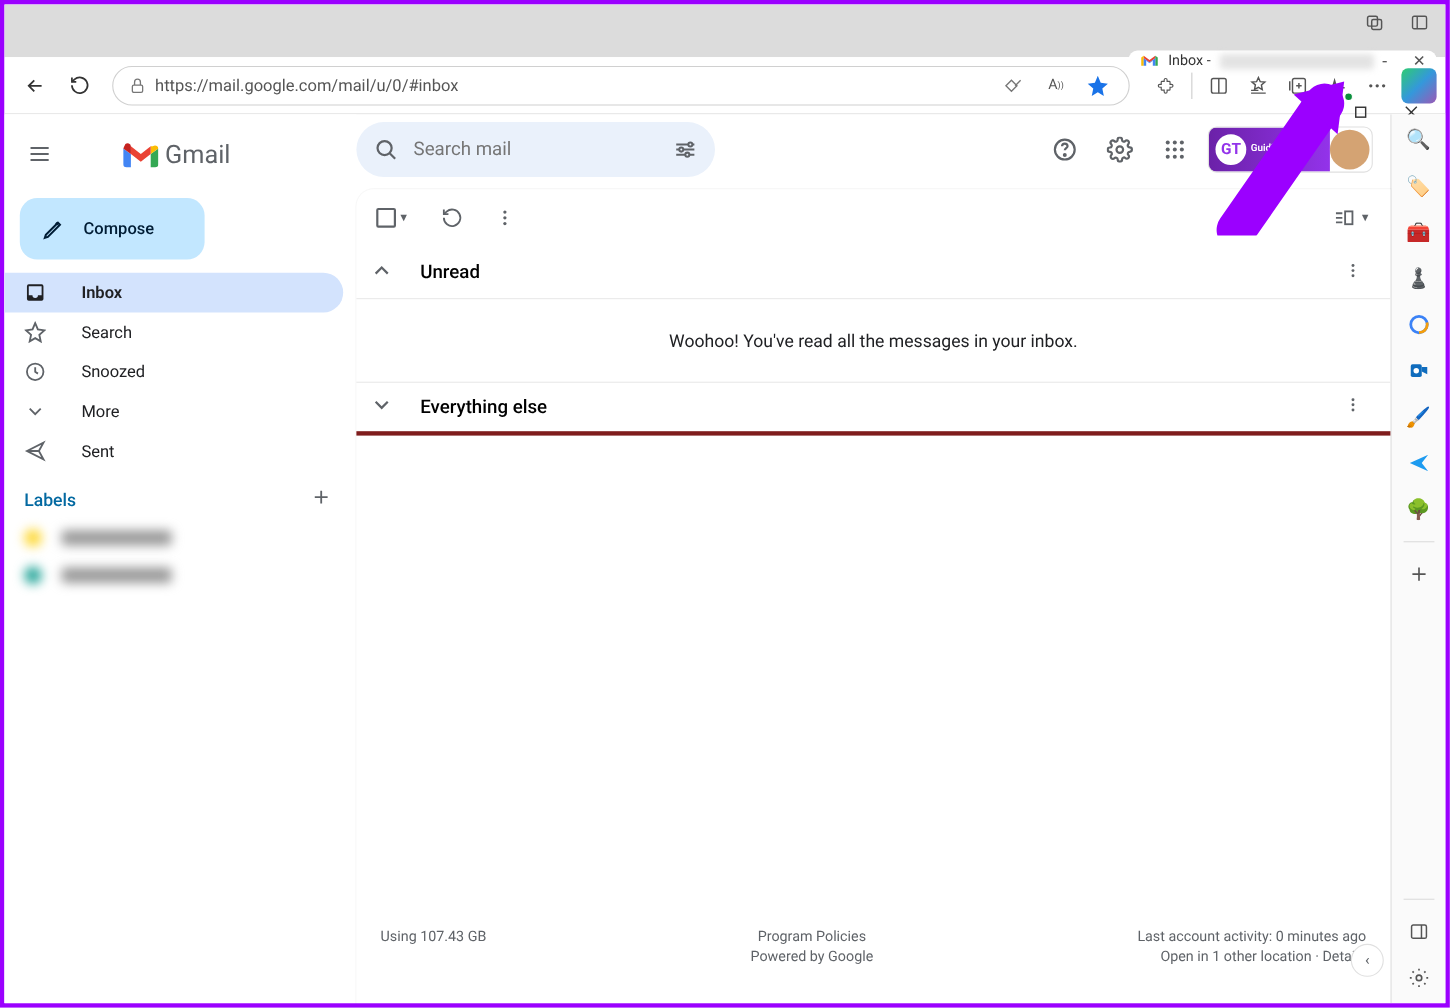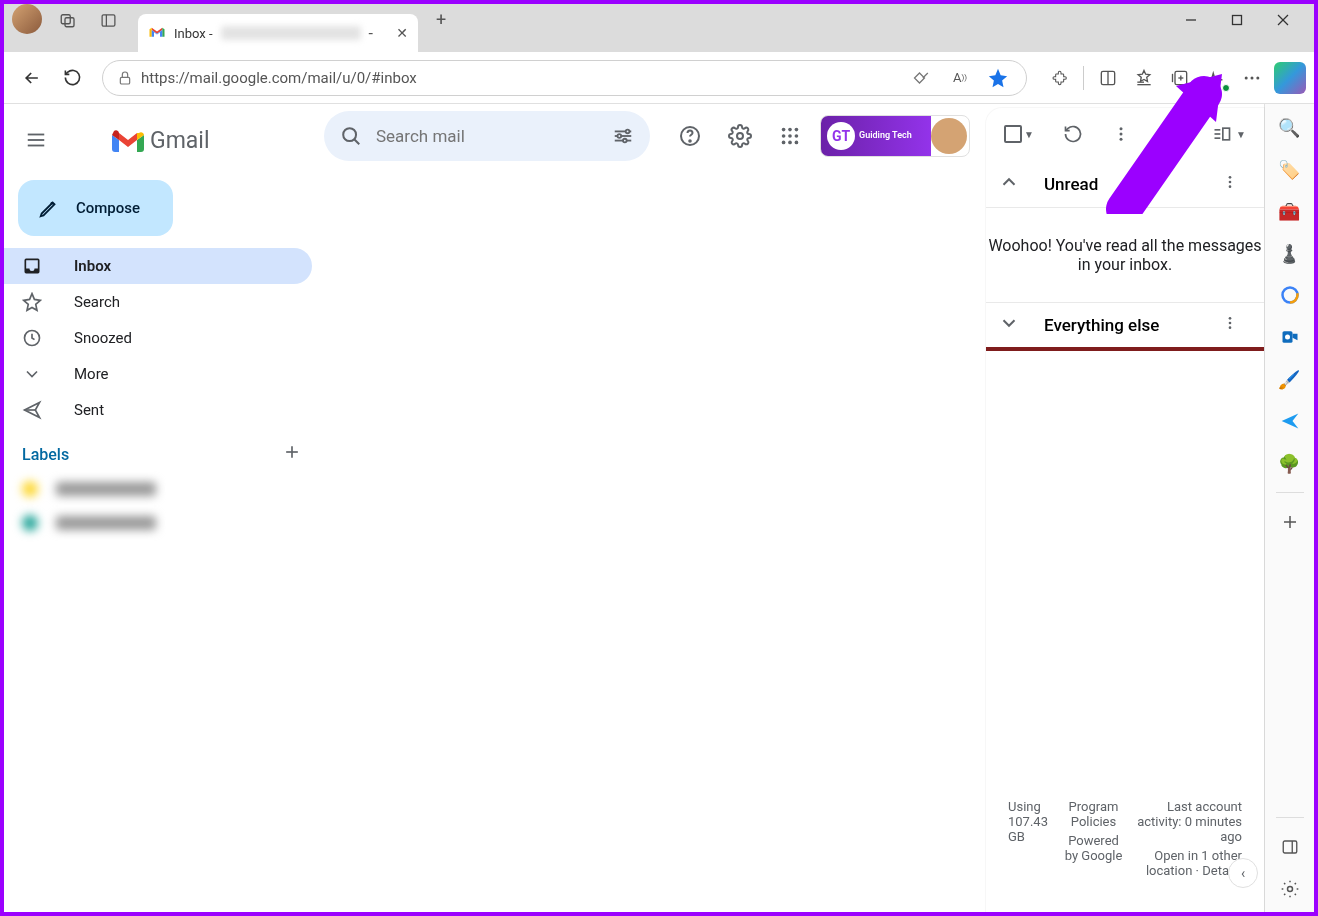--- a/index.html
+++ b/index.html
@@ -1,19 +1,19 @@
 <!DOCTYPE html>
 <html><head>
   <meta charset="utf-8">
   <style>
     * { margin: 0; padding: 0; box-sizing: border-box; font-family: 'Segoe UI', Roboto, Arial, sans-serif; }
     body { width: 1318px; height: 916px; border: 4px solid #9b00ff; position: relative; overflow: hidden; background: #fff; }
 
     
-    .browser-top { background: #dcdcdc; height: 48px; display: flex; align-items: flex-start; padding: 0 8px; }
+    .browser-top { background: #dcdcdc; height: 48px; display: flex; align-items: flex-end; padding: 0 8px; flex-direction: column; }
     .avatar-small { width: 30px; height: 30px; border-radius: 50%; background: linear-gradient(135deg, #d4a373, #8b5a3c); margin-right: 10px; }
     .tab-controls { display: flex; align-items: center; gap: 8px; }
     .icon-box { width: 32px; height: 32px; display: flex; align-items: center; justify-content: center; color: #555; }
     .browser-tab { background: #fff; border-radius: 8px 8px 0 0; height: 38px; display: flex; align-items: center; padding: 0 10px; margin-left: 14px; min-width: 280px; gap: 8px; margin-top: 10px; }
     .gmail-favicon { width: 18px; height: 18px; }
     .tab-text { font-size: 13px; color: #333; }
     .tab-blur { width: 140px; height: 14px; background: #e3e3e3; border-radius: 3px; filter: blur(3px); }
     .tab-dash { color: #555; }
     .tab-close { margin-left: auto; font-size: 14px; color: #555; }
     .new-tab-btn { width: 30px; height: 30px; display: flex; align-items: center; justify-content: center; color: #555; font-size: 18px; margin-left: 8px; }
@@ -34,34 +34,34 @@
 
     
     .main-container { display: flex; height: calc(100% - 100px); background: #fff; }
 
     
     .gmail-left { width: 320px; background: #fff; padding: 4px 0 0 0; }
     .gmail-header-row { display: flex; align-items: center; height: 64px; padding: 0 12px; gap: 12px; }
     .burger { width: 40px; height: 40px; display: flex; align-items: center; justify-content: center; color: #5f6368; }
     .gmail-logo { display: flex; align-items: flex-end; gap: 6px; padding-left: 44px; }
     .gmail-logo-text { font-size: 23px; color: #5f6368; font-weight: 400; }
-    .compose-btn { background: #c2e7ff; border-radius: 16px; height: 56px; width: 155px; display: flex; align-items: center; padding: 0 20px; gap: 16px; margin: 8px 0 12px 14px; cursor: pointer; }
+    .compose-btn { background: #c2e7ff; border-radius: 16px; height: 56px; width: 168px; display: flex; align-items: center; padding: 0 20px; gap: 16px; margin: 8px 0 12px 14px; cursor: pointer; }
     .compose-btn span { font-size: 15px; color: #001d35; font-weight: 500; }
     .nav-item { display: flex; align-items: center; height: 36px; padding: 0 18px; gap: 32px; border-radius: 0 18px 18px 0; margin-right: 12px; cursor: pointer; color: #202124; }
     .nav-item.active { background: #d3e3fd; font-weight: 600; }
     .nav-item .nav-icon { width: 20px; display: flex; justify-content: center; color: #444; }
     .nav-item.active .nav-icon { color: #202124; }
     .nav-label { font-size: 15px; }
     .labels-header { display: flex; align-items: center; justify-content: space-between; padding: 14px 22px 6px 18px; font-size: 16px; color: #0369a1; font-weight: 500; }
     .label-row { display: flex; align-items: center; height: 34px; padding: 0 18px; gap: 18px; filter: blur(5px); }
     .label-dot { width: 16px; height: 16px; border-radius: 50%; }
     .label-text-blur { width: 100px; height: 14px; background: #999; border-radius: 3px; }
 
     
-    .gmail-main { flex: 1; display: flex; }
+    .gmail-main { flex: 1; display: flex; flex-direction: column; }
     .gmail-top-row { display: flex; align-items: center; height: 64px; gap: 10px; padding-right: 16px; }
     .search-box { flex: 1; max-width: 560px; background: #eaf1fb; border-radius: 28px; height: 50px; display: flex; align-items: center; padding: 0 16px; gap: 14px; }
     .search-box input { border: none; background: transparent; font-size: 17px; outline: none; flex: 1; color: #5f6368; }
     .top-icon { width: 40px; height: 40px; display: flex; align-items: center; justify-content: center; color: #5f6368; }
     .profile-chip { width: 150px; height: 42px; border: 1px solid #e0e0e0; border-radius: 8px; display: flex; align-items: center; overflow: hidden; }
     .profile-chip-logo { width: 110px; height: 100%; background: linear-gradient(90deg, #6b21a8, #9333ea); display: flex; align-items: center; padding: 0 6px; gap: 4px; }
     .gt-logo { width: 28px; height: 28px; border-radius: 50%; background: #fff; color: #9333ea; display: flex; align-items: center; justify-content: center; font-size: 14px; font-weight: 700; }
     .gt-text { color: #fff; font-size: 9px; line-height: 1.1; font-weight: 600; }
     .profile-avatar { width: 36px; height: 36px; border-radius: 50%; background: linear-gradient(135deg, #d4a373, #d4a373); margin: 0 2px 0 auto; }
 

